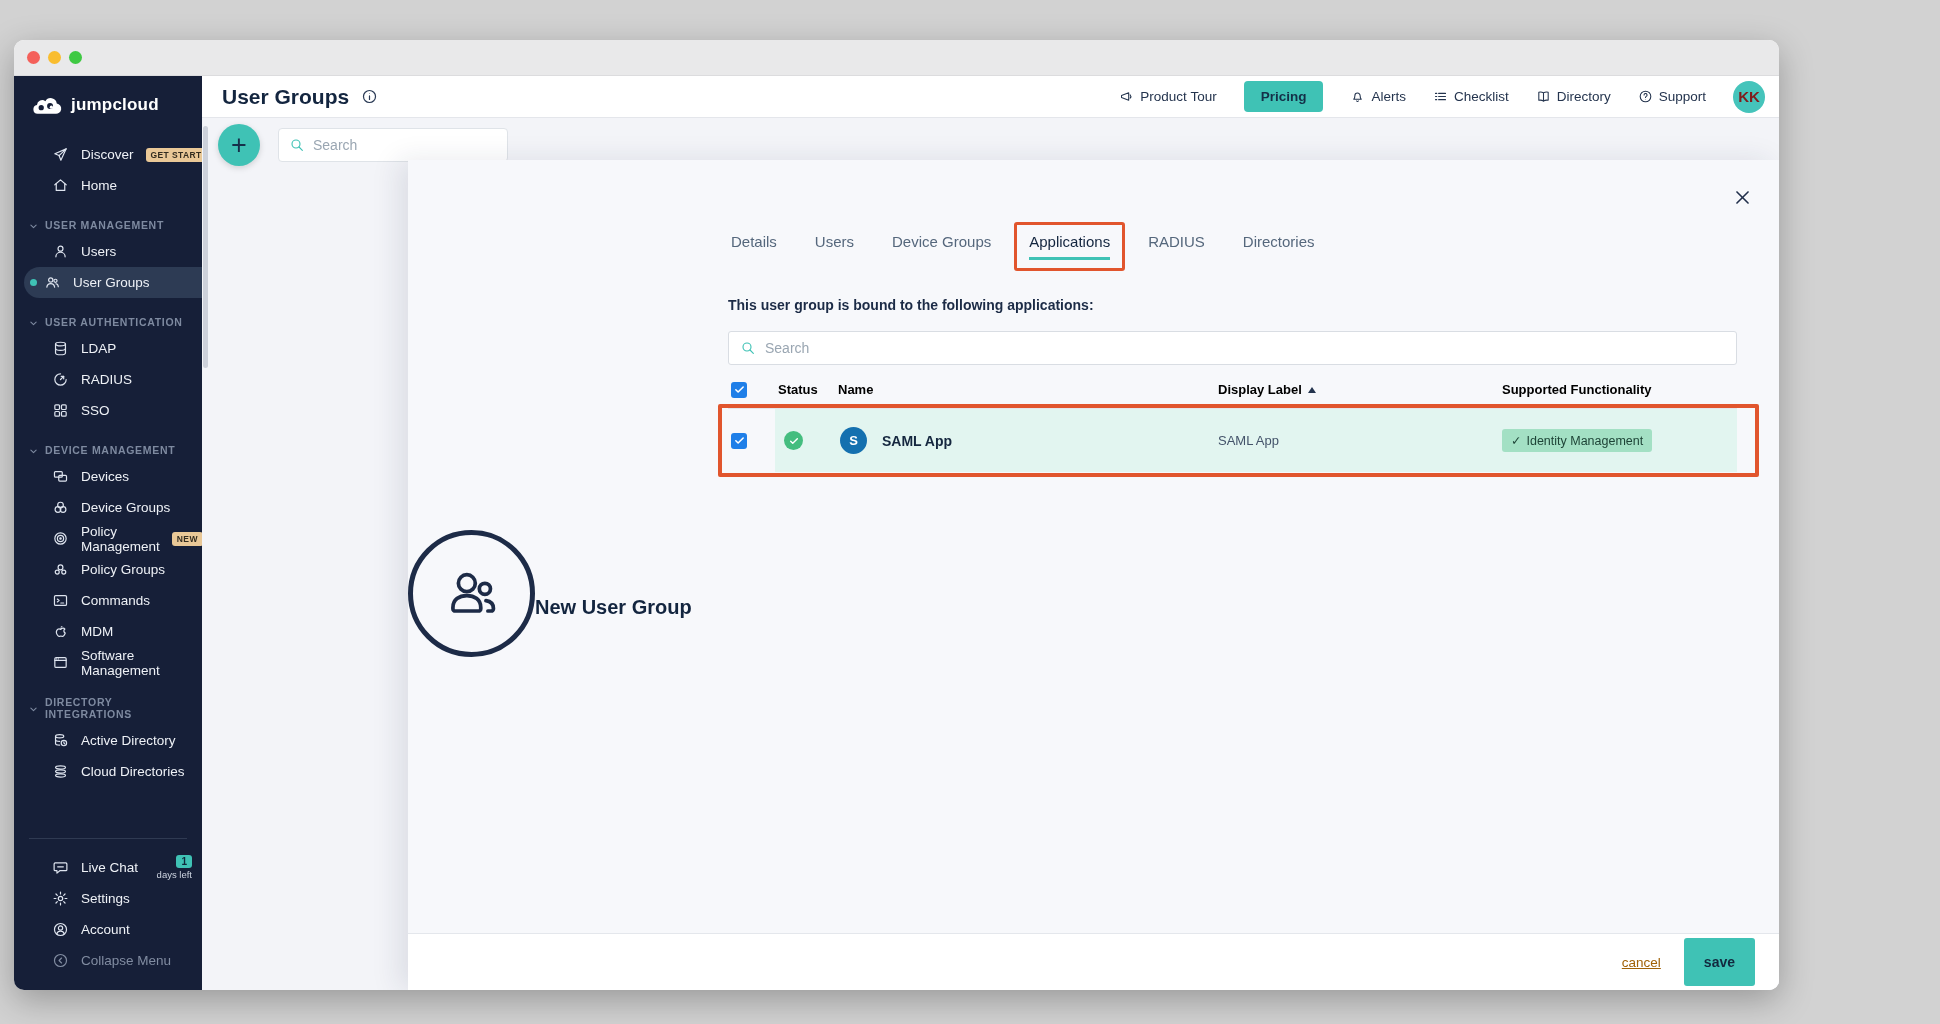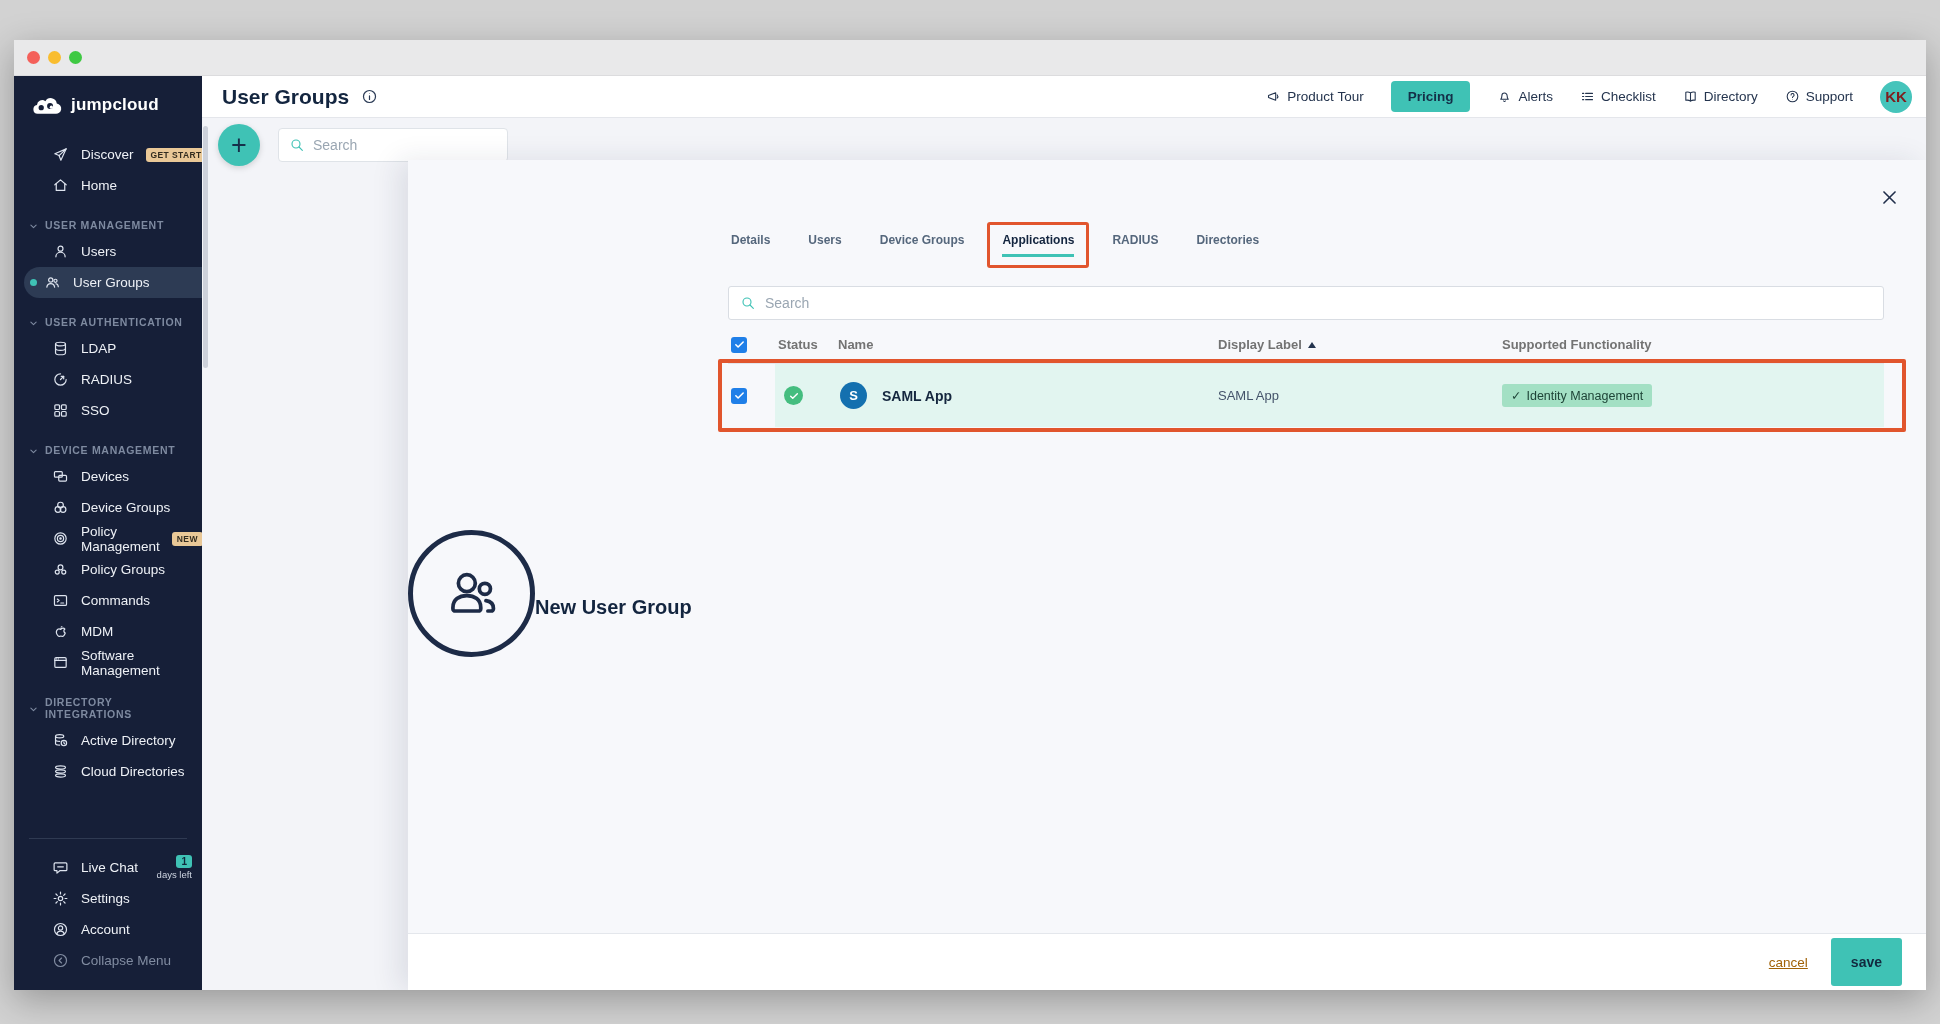--- a/index.html
+++ b/index.html
@@ -1,19 +1,19 @@
 <!DOCTYPE html>
 <html><head>
 <meta charset="utf-8">
 <style>
   * { margin:0; padding:0; box-sizing:border-box; }
   html,body { width:1940px; height:1024px; background:#d2d2d2; font-family:"Liberation Sans", sans-serif; overflow:hidden; }
 
-  .window { position:absolute; left:14px; top:40px; width:1912px; height:950px; background:#fff;
-            border-radius:0; box-shadow:0 10px 34px rgba(0,0,0,.28); overflow:hidden; display:flex; flex-direction:column; }
+  .window { position:absolute; left:14px; top:40px; width:1765px; height:950px; background:#fff;
+            border-radius:10px; box-shadow:0 10px 34px rgba(0,0,0,.28); overflow:hidden; display:flex; flex-direction:column; }
 
   
   .titlebar { height:36px; background:#e9e9ea; border-bottom:1px solid #dcdcde; display:flex; align-items:center; padding-left:13px; gap:8px; flex:none; }
   .light { width:13px; height:13px; border-radius:50%; }
   .light.red{ background:#f4605a; } .light.yellow{ background:#f9bd2f; } .light.green{ background:#3fc943; }
 
   .app { flex:1; display:flex; min-height:0; }
 
   
   .sidebar { width:188px; flex:none; background:#161f38; color:#e8ebf2; display:flex; flex-direction:column; padding:12px 0 14px; overflow:hidden; }
@@ -63,31 +63,31 @@
   .modal-close { position:absolute; top:28px; right:27px; width:19px; height:19px; color:#212f4b; cursor:pointer; background:none; border:none; padding:0; }
   .modal-close svg{ width:100%; height:100%; }
   .modal-body { flex:1; display:flex; min-height:0; }
   .modal-left { width:320px; flex:none; display:flex; flex-direction:row; align-items:center; padding-top:94px; }
   .group-avatar { width:127px; height:127px; border-radius:50%; border:5px solid #1d2b47; display:flex; align-items:center; justify-content:center; }
   .group-avatar svg { width:66px; height:66px; }
   .group-title { margin-top:27px; font-size:20px; font-weight:bold; color:#13253f; }
   .modal-right { flex:1; padding:62px 42px 0 0; min-width:0; }
 
   .tabs-row { display:flex; align-items:center; gap:32px; }
-  .tab { font-size:12px; font-weight:bold; color:#55677c; padding:8px 0; border:3px solid transparent; cursor:pointer; white-space:nowrap; }
+  .tab { font-size:15px; font-weight:normal; color:#55677c; padding:8px 0; border:3px solid transparent; cursor:pointer; white-space:nowrap; }
   .tab .lbl { display:inline-block; padding-bottom:7px; border-bottom:3px solid transparent; }
   .tab.active { color:#13253f; }
   .tab.active .lbl { border-bottom-color:#3fc2b5; }
   .tab.annotated { border-color:#e1552d; border-radius:3px; padding:8px 12px; margin:0 -12px; }
 
   .bound-text { margin-top:26px; font-size:14px; font-weight:bold; color:#1c2b46; }
   .search-box { margin-top:18px; height:34px; background:#fff; border:1px solid #d9dde3; border-radius:3px; display:flex; align-items:center; gap:9px; padding:0 11px; }
 
   .thead { display:grid; grid-template-columns:47px 63px 380px 284px 1fr; align-items:center; height:38px; margin-top:6px;
-           font-size:13px; font-weight:bold; color:#737373; border-bottom:1px solid #e3e6ec; }
+           font-size:13px; font-weight:bold; color:#000000; border-bottom:1px solid #e3e6ec; }
   .trow { position:relative; display:grid; grid-template-columns:47px 63px 380px 284px 1fr; align-items:stretch; height:63px; background:#e2f5f0; font-size:13.5px; }
   .cell { display:flex; align-items:center; }
   .trow .cell-check { background:#f7f8fb; }
   .row-annotation { position:absolute; left:-10px; right:-22px; top:-5px; bottom:-5px; border:4px solid #e1552d; border-radius:2px; pointer-events:none; }
 
   .cbx { width:16px; height:16px; background:#1f7fe8; border-radius:3px; display:inline-flex; align-items:center; justify-content:center; margin-left:3px; cursor:pointer; flex:none; }
   .cbx svg { width:11px; height:11px; }
   .status-dot { width:19px; height:19px; border-radius:50%; background:#44bd7f; display:inline-flex; align-items:center; justify-content:center; margin-left:9px; }
   .status-dot svg { width:10px; height:10px; }
   .app-avatar { width:27px; height:27px; border-radius:50%; background:#1470af; color:#fff; font-weight:bold; font-size:13px; display:inline-flex; align-items:center; justify-content:center; margin:0 15px 0 2px; flex:none; }
@@ -420,20 +420,21 @@
 
             <div class="modal-right">
               <div class="tabs-row" id="tabs-row">
                   <div class="tab"><span class="lbl">Details</span></div>
                   <div class="tab"><span class="lbl">Users</span></div>
                   <div class="tab"><span class="lbl">Device Groups</span></div>
                   <div class="tab active annotated"><span class="lbl">Applications</span></div>
                   <div class="tab"><span class="lbl">RADIUS</span></div>
                   <div class="tab"><span class="lbl">Directories</span></div>
                 </div>
+              <div class="bound-text">This user group is bound to the following applications:</div>
               <div class="search-box">
                 <span class="icon">
                   <svg viewBox="0 0 24 24">
                       <circle cx="10.5" cy="10.5" r="6"></circle>
                       <path d="M15 15l5 5"></path>
                     </svg>
                 </span>
                 <input placeholder="Search" style="">
               </div>
               <div id="apps-table">

